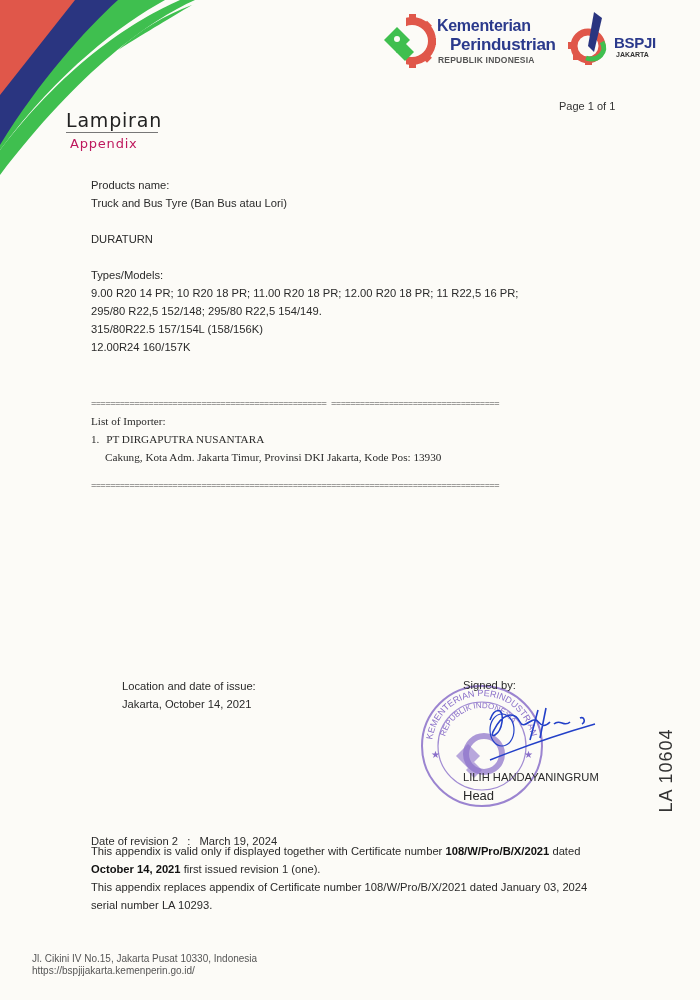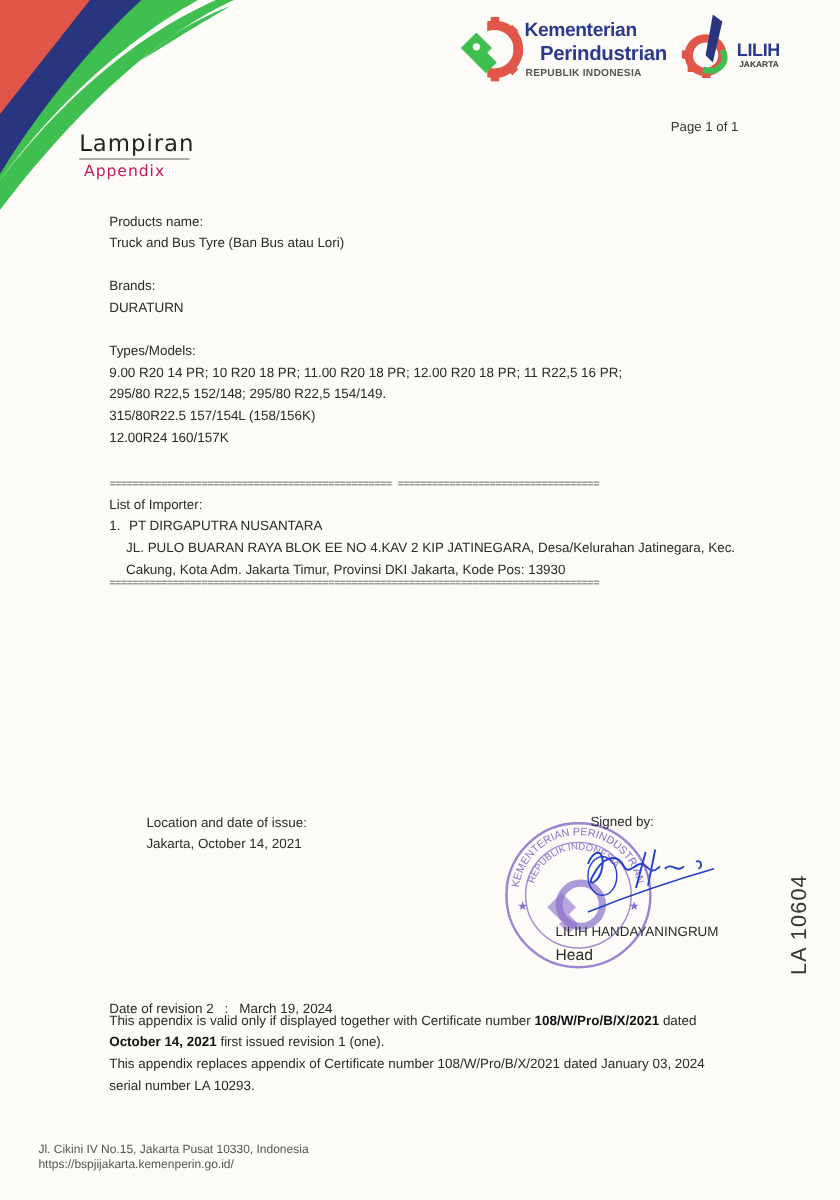--- a/index.html
+++ b/index.html
@@ -20,25 +20,25 @@
   #page-num { left:559px; top:100px; font-size:11px; color:#333; }
   #title-lampiran { left:66px; top:109px; font-size:19px; color:#222; letter-spacing:0.8px; font-family:"DejaVu Sans", sans-serif; font-weight:normal; }
   #title-rule { left:66px; top:132px; width:92px; height:1px; background:#777; }
   #title-appendix { left:70px; top:136px; font-size:13px; color:#be185d; letter-spacing:0.8px; font-family:"DejaVu Sans", sans-serif; }
   .body-text { font-size:11.2px; line-height:18px; color:#2a2a2a; white-space:nowrap; }
   #content { left:91px; top:176px; }
   #content .gap { height:18px; }
   .sep { font-family:"Liberation Mono", monospace; font-size:9px; letter-spacing:-0.6px; color:#444; line-height:12px; overflow:hidden; white-space:nowrap; }
   #sep1 { left:91px; top:398px; width:520px; }
   #sep2 { left:91px; top:480px; width:516px; }
-  #importer { left:91px; top:412px; }
+  #importer { left:91px; top:412px;font-family:Liberation Serif, serif; }
   #importer .indent { padding-left:14px; }
   #issue { left:91px; top:677px;margin-left:31px; }
   #revision { left:91px; top:832px;text-align:center; }
-  #signed { left:463px; top:679px; font-size:11.2px;margin-left:29px; }
+  #signed { left:463px; top:679px; font-size:11.2px; }
   #signer-name { left:463px; top:771px; font-size:11.2px; }
   #signer-role { left:463px; top:788px; font-size:13px; }
   #serial-vert { left:654px; top:760px; transform:rotate(-90deg); transform-origin:center; font-size:18px; color:#333; letter-spacing:1px; white-space:nowrap; width:100px; text-align:center; margin-left:-38px; }
   #notes { left:91px; top:842px; }
   #notes b { font-weight:bold; color:#111; }
   #footer1 { left:32px; top:953px; font-size:10px; color:#555; }
   #footer2 { left:32px; top:965px; font-size:10px; color:#555; }
   #stamp { left:418px; top:682px; }
   #signature { left:480px; top:700px; }
 </style>
@@ -75,52 +75,50 @@
 <svg class="abs" style="left:568px;top:12px" width="46" height="54" viewBox="0 0 46 54">
   <circle cx="20" cy="34" r="14" fill="none" stroke="#e0574a" stroke-width="7"></circle>
   <g fill="#e0574a">
       <rect x="0" y="30" width="7" height="7"></rect>
       <rect x="17" y="46" width="7" height="7"></rect>
       <rect x="5" y="42" width="6" height="6"></rect>
     </g>
   <path d="M26,0 L34,6 L26,40 L20,34 Z" fill="#2a3580"></path>
   <path d="M18,46 C30,50 40,40 34,30" fill="none" stroke="#3fbf4f" stroke-width="5"></path>
 </svg>
-<div id="bspji-title" class="abs">LILIH</div>
+<div id="bspji-title" class="abs">BSPJI</div>
 <div id="bspji-sub" class="abs">JAKARTA</div>
 
 <div id="page-num" class="abs">Page 1 of 1</div>
 
 <div id="title-lampiran" class="abs">Lampiran</div>
 <div id="title-rule" class="abs"></div>
 <div id="title-appendix" class="abs">Appendix</div>
 
 <div id="content" class="abs body-text">
   <div>Products name:</div>
   <div>Truck and Bus Tyre (Ban Bus atau Lori)</div>
   <div class="gap"></div>
-  <div>Brands:</div>
   <div>DURATURN</div>
   <div class="gap"></div>
   <div>Types/Models:</div>
   <div>9.00 R20 14 PR; 10 R20 18 PR; 11.00 R20 18 PR; 12.00 R20 18 PR; 11 R22,5 16 PR;</div>
   <div>295/80 R22,5 152/148; 295/80 R22,5 154/149.</div>
   <div>315/80R22.5 157/154L (158/156K)</div>
   <div>12.00R24 160/157K</div>
 </div>
 
 <div id="sep1" class="abs sep">================================================= ===================================</div>
 
 <div id="importer" class="abs body-text">
   <div>List of Importer:</div>
   <div>
     <span>1.</span>
     <span style="margin-left:4px">PT DIRGAPUTRA NUSANTARA</span>
   </div>
-  <div class="indent">JL. PULO BUARAN RAYA BLOK EE NO 4.KAV 2 KIP JATINEGARA, Desa/Kelurahan Jatinegara, Kec.</div>
   <div class="indent">Cakung, Kota Adm. Jakarta Timur, Provinsi DKI Jakarta, Kode Pos: 13930</div>
 </div>
 
 <div id="sep2" class="abs sep">=====================================================================================</div>
 
 <div id="issue" class="abs body-text">
   <div>Location and date of issue:</div>
   <div>Jakarta, October 14, 2021</div>
 </div>
 

